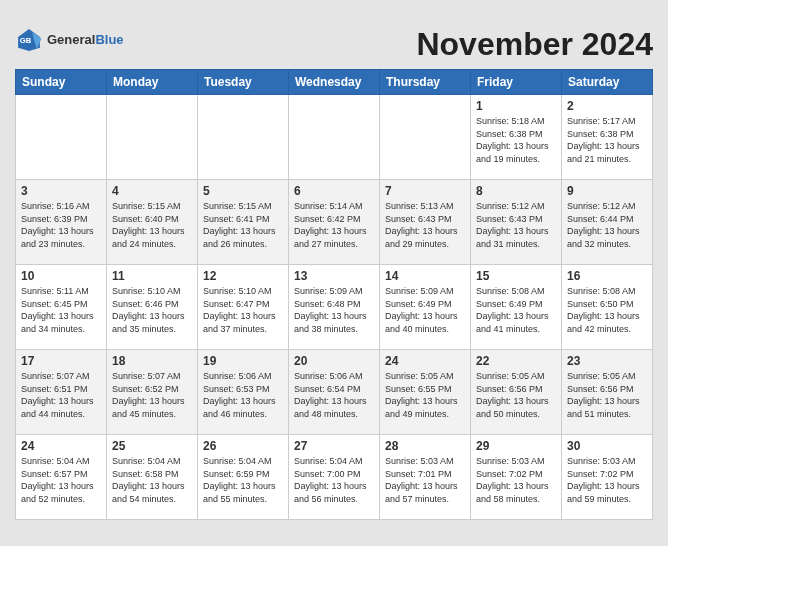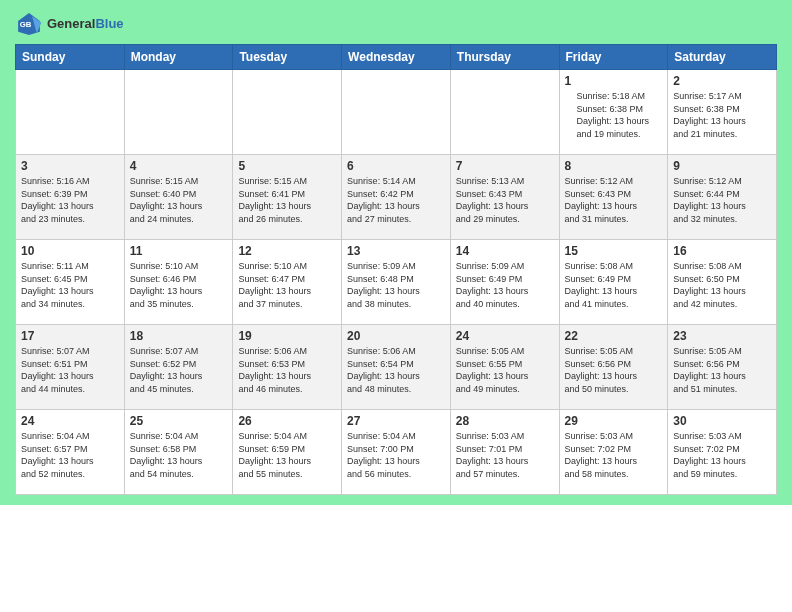--- a/index.html
+++ b/index.html
@@ -4,23 +4,23 @@
   <style>
     * { box-sizing: border-box; margin: 0; padding: 0; }
     body {
       font-family: Arial, sans-serif;
       background: #fff;
       width: 792px;
       min-height: 612px;
       overflow: hidden;
     }
     .page {
-      width: 792px;
-      background: #86efac;
-      padding: 10px 15px;
+      width: 668px;
+      background: #e5e5e5;
+      padding: 26px 15px;
     }
     .header {
       display: flex;
       align-items: flex-start;
       justify-content: space-between;
       margin-bottom: 6px;
     }
     .logo {
       display: flex;
       align-items: center;
@@ -104,20 +104,21 @@
         <polygon points="18,4 32,14 32,28 18,32 4,28 4,14" fill="#2e6db4"></polygon>
         <polygon points="22,8 34,16 28,30" fill="#5ba3e0"></polygon>
         <text x="6" y="22" font-size="10" fill="white" font-weight="bold" font-family="Arial">GB</text>
       </svg>
       <div class="logo-text">
         <span class="logo-general">General</span>
         <span class="logo-blue">Blue</span>
       </div>
     </div>
     <div class="title-block">
+      <div class="main-title">November 2024</div>
     </div>
   </div>
 
   <table class="calendar">
     <thead>
       <tr>
       <th>Sunday</th>
           <th>Monday</th>
           <th>Tuesday</th>
           <th>Wednesday</th>
@@ -128,21 +129,21 @@
     </thead>
     <tbody id="calendar-body">
     <tr>
           <td class="empty-cell"></td>
           <td class="empty-cell"></td>
           <td class="empty-cell"></td>
           <td class="empty-cell"></td>
           <td class="empty-cell"></td>
           <td>
             <span class="day-num">1</span>
-            <div class="day-info" style="white-space: pre-line; margin-left: 12px;">Sunrise: 5:18 AM
+            <div class="day-info" style="white-space: pre-line;">Sunrise: 5:18 AM
 Sunset: 6:38 PM
 Daylight: 13 hours
 and 19 minutes.</div>
           </td>
           <td>
             <span class="day-num">2</span>
             <div class="day-info" style="white-space: pre-line;">Sunrise: 5:17 AM
 Sunset: 6:38 PM
 Daylight: 13 hours
 and 21 minutes.</div>

